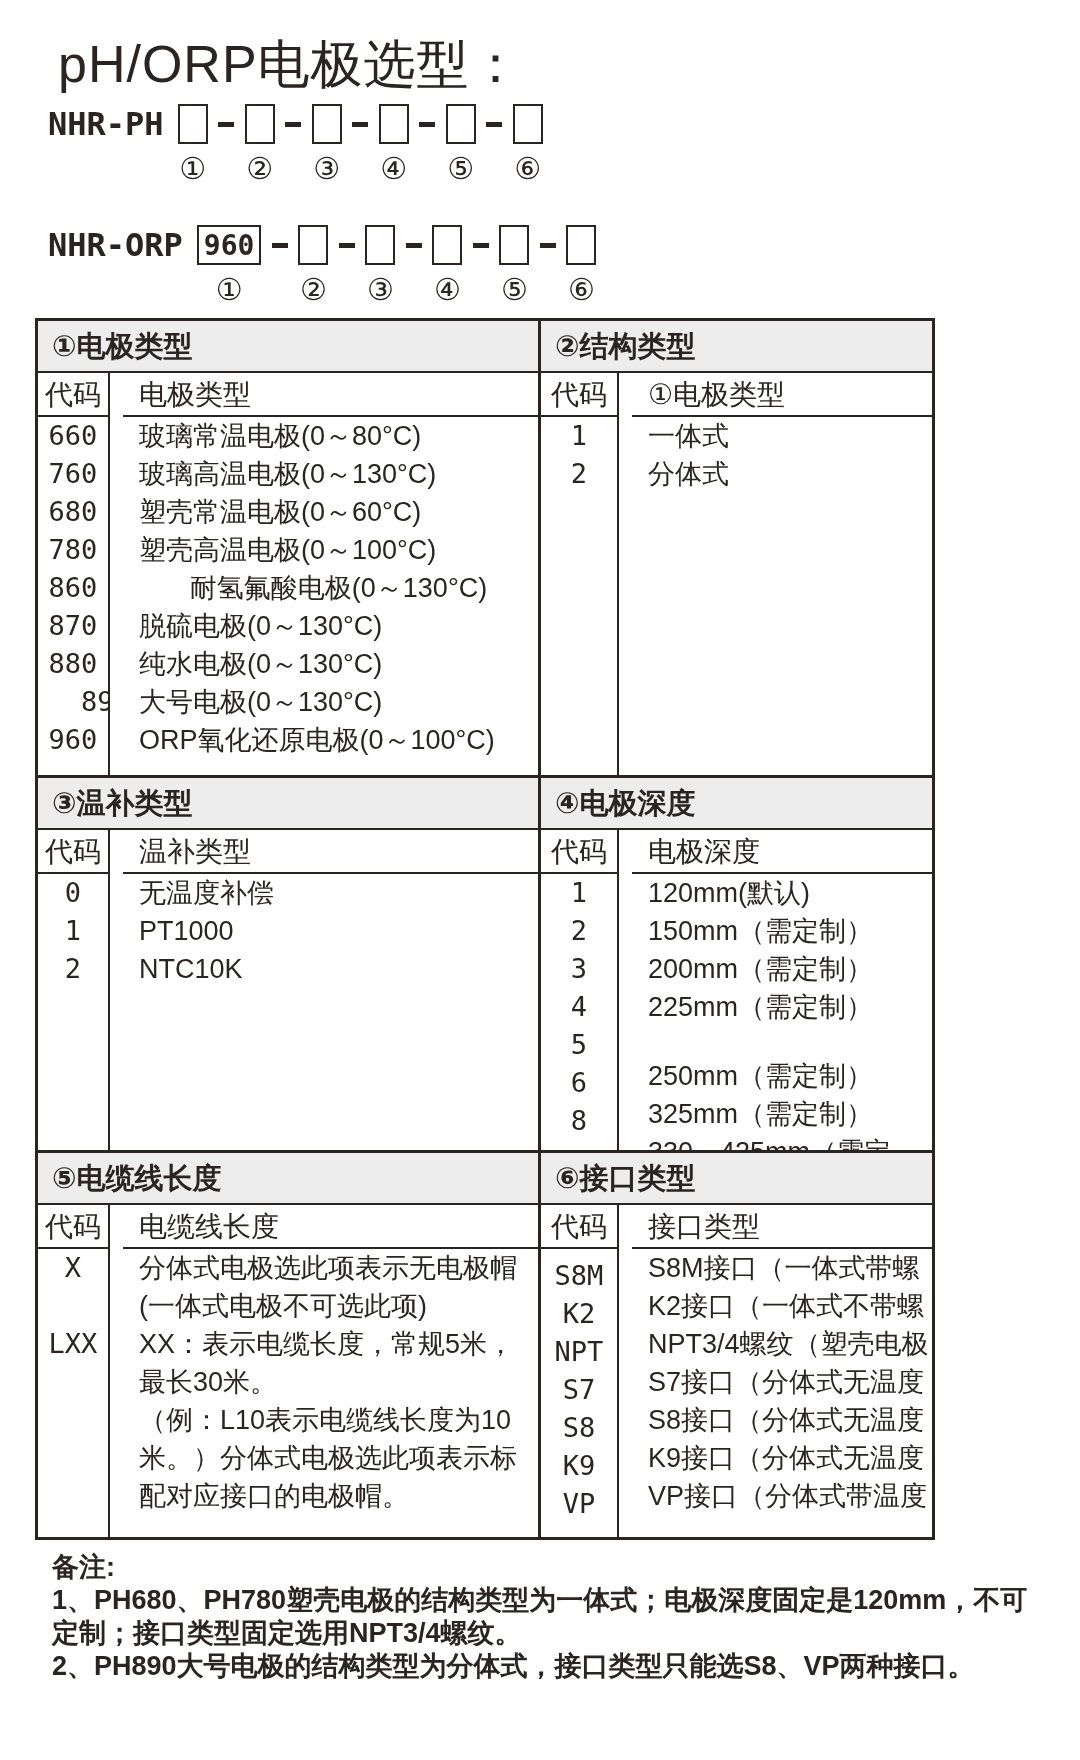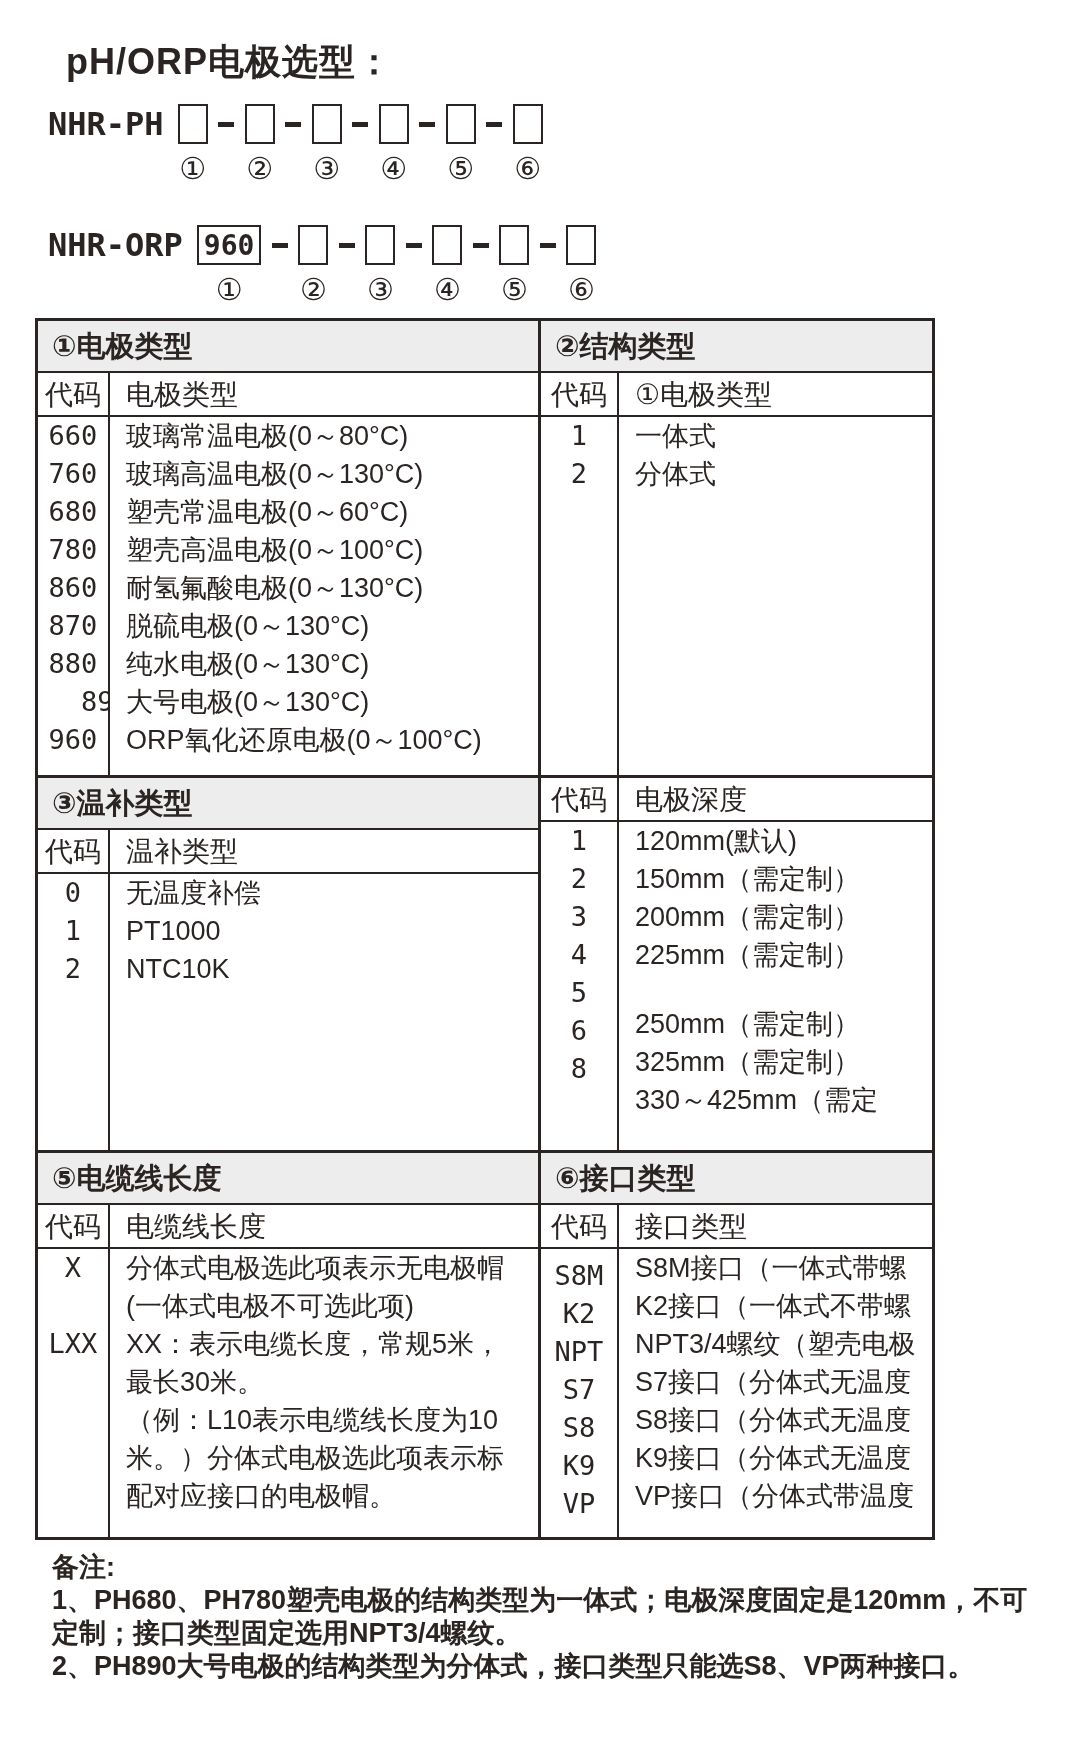--- a/index.html
+++ b/index.html
@@ -5,42 +5,42 @@
   :root{
     --ink:#2a2522;
     --band:#ededed;
     --page:#ffffff;
   }
   html,body{margin:0;padding:0;background:#fff;}
   body{width:1080px;height:1760px;font-family:"Liberation Sans","DejaVu Sans",sans-serif;color:var(--ink);}
   .page{position:relative;width:1080px;height:1760px;background:var(--page);overflow:hidden;}
 
   
-  .title{position:absolute;left:50px;top:22px;margin:16px;font-size:36px;font-weight:bold;letter-spacing:1px;}
+  .title{position:absolute;left:50px;top:22px;margin:8px;font-size:52px;font-weight:normal;letter-spacing:1px;}
 
   
   .model-row{position:absolute;left:48px;display:flex;align-items:flex-start;}
   .mlabel{font-family:"DejaVu Sans Mono","Liberation Mono",monospace;font-weight:bold;font-size:32px;line-height:40px;margin-right:14px;letter-spacing:0px;}
   .unit{display:flex;flex-direction:column;align-items:center;align-self:flex-start;}
   .mbox{height:40px;min-width:30px;box-sizing:border-box;border:2px solid var(--ink);display:flex;align-items:center;justify-content:center;
         font-family:"DejaVu Sans Mono","Liberation Mono",monospace;font-size:28px;font-weight:bold;}
   .mbox.filled{padding:0 5px;}
   .dash{height:40px;width:37px;display:flex;align-items:center;justify-content:center;align-self:flex-start;}
   .dash::after{content:"";width:16px;height:5px;background:var(--ink);}
   .digit{margin-top:10px;font-size:30px;line-height:30px;}
 
   
   .sel-table{position:absolute;left:35px;top:318px;width:900px;box-sizing:border-box;border:3px solid var(--ink);}
   .band{display:flex;box-sizing:border-box;}
   .band.bt{border-top:3px solid var(--ink);}
   .half{width:500px;box-sizing:border-box;display:flex;flex-direction:column;}
   .half.r{flex:1;border-left:3px solid var(--ink);}
   .sec-title{height:50px;line-height:50px;border-bottom:2px solid var(--ink);background:var(--band);
              font-weight:bold;font-size:29px;padding-left:14px;}
-  .sec-grid{flex:1;display:flex;align-items:stretch;}
+  .sec-grid{flex:1;display:flex;align-items:stretch;gap:13px;}
   .col{display:flex;flex-direction:column;box-sizing:border-box;}
   .col.codes{width:72px;border-right:2px solid var(--ink);text-align:center;}
   .half.r .col.codes{width:78px;}
   .col.descs{flex:1;min-width:0;}
   .cell{flex:0 0 auto;font-size:27px;box-sizing:border-box;overflow:hidden;}
   .cell.head{height:44px;line-height:44px;border-bottom:2px solid var(--ink);font-size:28px;}
   .cell.desc{padding-left:16px;}
   .cell.code{font-family:"DejaVu Sans Mono","Liberation Mono",monospace;}
   .cell.ml{white-space:pre-line;line-height:38px;}
 
@@ -137,21 +137,21 @@
               <div class="cell code" style="height: 38px; line-height: 38px;">880</div>
               <div class="cell code" style="height: 38px; line-height: 38px; margin-left: 43px;">890</div>
               <div class="cell code" style="height: 38px; line-height: 38px;">960</div>
             </div>
             <div class="col descs">
               <div class="cell head desc">电极类型</div>
               <div class="cell desc" style="height: 38px; line-height: 38px;">玻璃常温电极(0～80°C)</div>
               <div class="cell desc" style="height: 38px; line-height: 38px;">玻璃高温电极(0～130°C)</div>
               <div class="cell desc" style="height: 38px; line-height: 38px;">塑壳常温电极(0～60°C)</div>
               <div class="cell desc" style="height: 38px; line-height: 38px;">塑壳高温电极(0～100°C)</div>
-              <div class="cell desc" style="height: 38px; line-height: 38px;">耐氢氟酸电极(0～130°C)</div>
+              <div class="cell desc" style="height: 38px; line-height: 38px; text-align: center;">耐氢氟酸电极(0～130°C)</div>
               <div class="cell desc" style="height: 38px; line-height: 38px;">脱硫电极(0～130°C)</div>
               <div class="cell desc" style="height: 38px; line-height: 38px;">纯水电极(0～130°C)</div>
               <div class="cell desc" style="height: 38px; line-height: 38px;">大号电极(0～130°C)</div>
               <div class="cell desc" style="height: 38px; line-height: 38px;">ORP氧化还原电极(0～100°C)</div>
             </div>
           </div>
         </div>
       <div class="half r">
           <div class="sec-title">②结构类型</div>
           <div class="sec-grid">
@@ -180,20 +180,21 @@
             </div>
             <div class="col descs">
               <div class="cell head desc">温补类型</div>
               <div class="cell desc" style="height: 38px; line-height: 38px;">无温度补偿</div>
               <div class="cell desc" style="height: 38px; line-height: 38px;">PT1000</div>
               <div class="cell desc" style="height: 38px; line-height: 38px;">NTC10K</div>
             </div>
           </div>
         </div>
       <div class="half r">
+          <div class="sec-title">④电极深度</div>
           <div class="sec-grid">
             <div class="col codes">
               <div class="cell head code">代码</div>
               <div class="cell code" style="height: 38px; line-height: 38px;">1</div>
               <div class="cell code" style="height: 38px; line-height: 38px;">2</div>
               <div class="cell code" style="height: 38px; line-height: 38px;">3</div>
               <div class="cell code" style="height: 38px; line-height: 38px;">4</div>
               <div class="cell code" style="height: 38px; line-height: 38px;">5</div>
               <div class="cell code" style="height: 38px; line-height: 38px;">6</div>
               <div class="cell code" style="height: 38px; line-height: 38px;">8</div>

